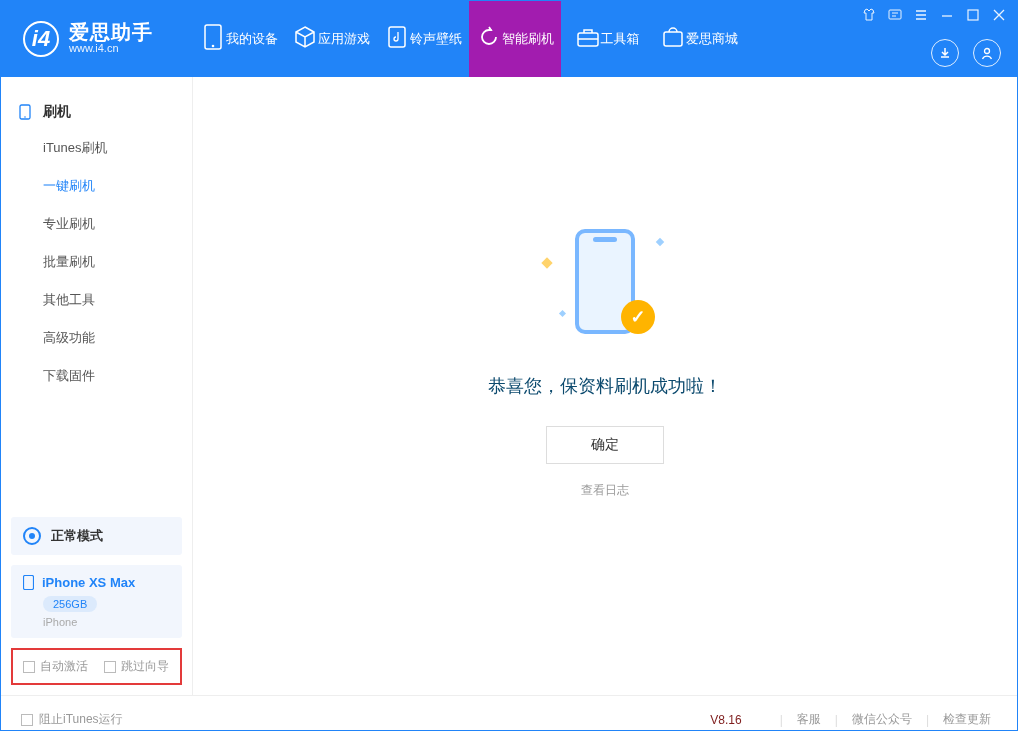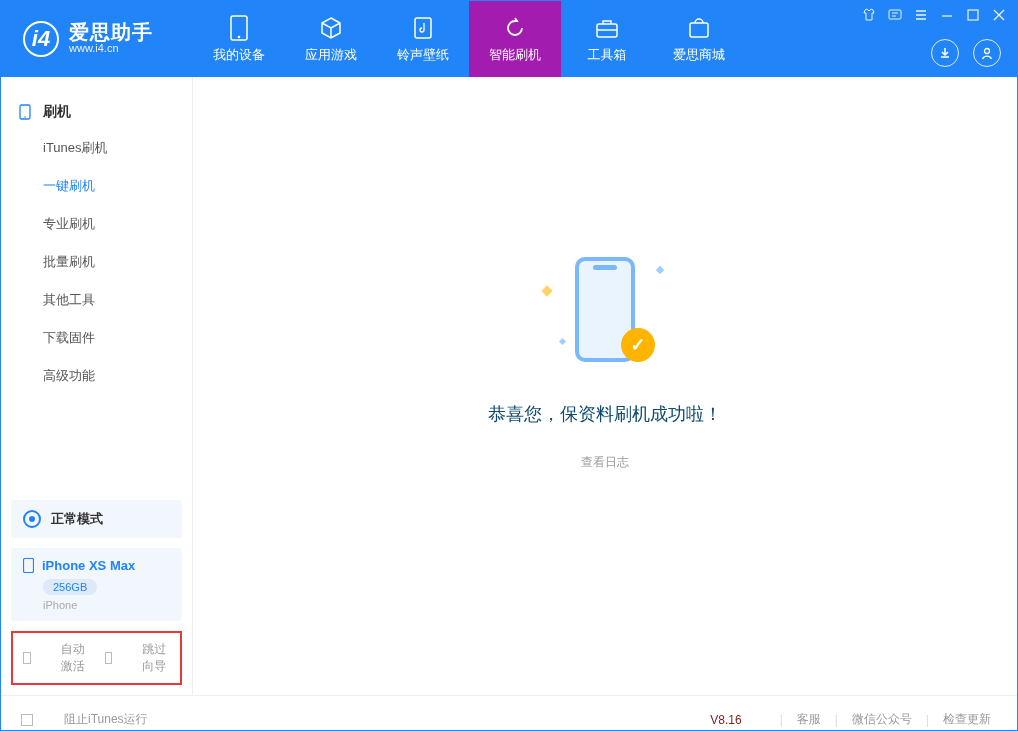--- a/index.html
+++ b/index.html
@@ -32,21 +32,21 @@
       font-style: italic;
       margin-right: 10px;
     }
     .logo-text .cn { font-size: 20px; font-weight: bold; line-height: 1; letter-spacing: 1px; }
     .logo-text .en { font-size: 11px; opacity: 0.9; line-height: 1.2; }
     
     .nav-tabs { display: flex; height: 100%; }
     .nav-tab {
       width: 92px;
       display: flex;
-      flex-direction: column;
+      flex-direction: row;
       align-items: center;
       justify-content: center;
       cursor: pointer;
       font-size: 13px;
     }
     .nav-tab.active { background: #a21caf; }
     .nav-tab .icon { width: 26px; height: 26px; margin-bottom: 5px; display: flex; align-items: center; justify-content: center; }
     
     .window-controls {
       position: absolute;
@@ -117,21 +117,21 @@
     
     .checkbox-row {
       margin: 0 10px 10px;
       padding: 8px 10px;
       border: 2px solid #e33a3a;
       display: flex;
       gap: 16px;
       font-size: 12px;
       color: #999;
     }
-    .cb { display: flex; align-items: center; cursor: pointer; gap: 25px; }
+    .cb { display: flex; align-items: center; cursor: pointer; }
     .cb .box { width: 12px; height: 12px; border: 1px solid #bbb; margin-right: 5px; }
     
     .content {
       flex: 1;
       display: flex;
       flex-direction: column;
       align-items: center;
       justify-content: center;
       padding-bottom: 50px;
     }
@@ -324,22 +324,22 @@
           </svg>
         </span>
       <span>刷机</span>
     </div>
     <div class="side-item">iTunes刷机</div>
     <div class="side-item active">一键刷机</div>
     <div class="side-item">专业刷机</div>
     <div class="side-item">批量刷机</div>
 
     <div class="side-item">其他工具</div>
+    <div class="side-item">高级功能</div>
     <div class="side-item">下载固件</div>
-    <div class="side-item">高级功能</div>
 
     <div class="sidebar-spacer"></div>
 
     <div class="mode-chip">
       <span class="dot"></span>
       <span>正常模式</span>
     </div>
 
     <div class="device-card">
       <div class="devname">
@@ -368,20 +368,21 @@
 
   <div class="content">
     <div class="illustration">
       <div class="spark s1"></div>
       <div class="spark s2"></div>
       <div class="spark s3"></div>
       <div class="phone"></div>
       <div class="checkmark">✓</div>
     </div>
     <div class="success-text">恭喜您，保资料刷机成功啦！</div>
+    <button class="ok-btn">确定</button>
     <a class="log-link">查看日志</a>
   </div>
 </div>
 
 <div class="footer">
   <div class="left">
     <label class="cb" style="display:flex;align-items:center;cursor:pointer;">
       <span class="box"></span>
       <span>阻止iTunes运行</span>
     </label>

